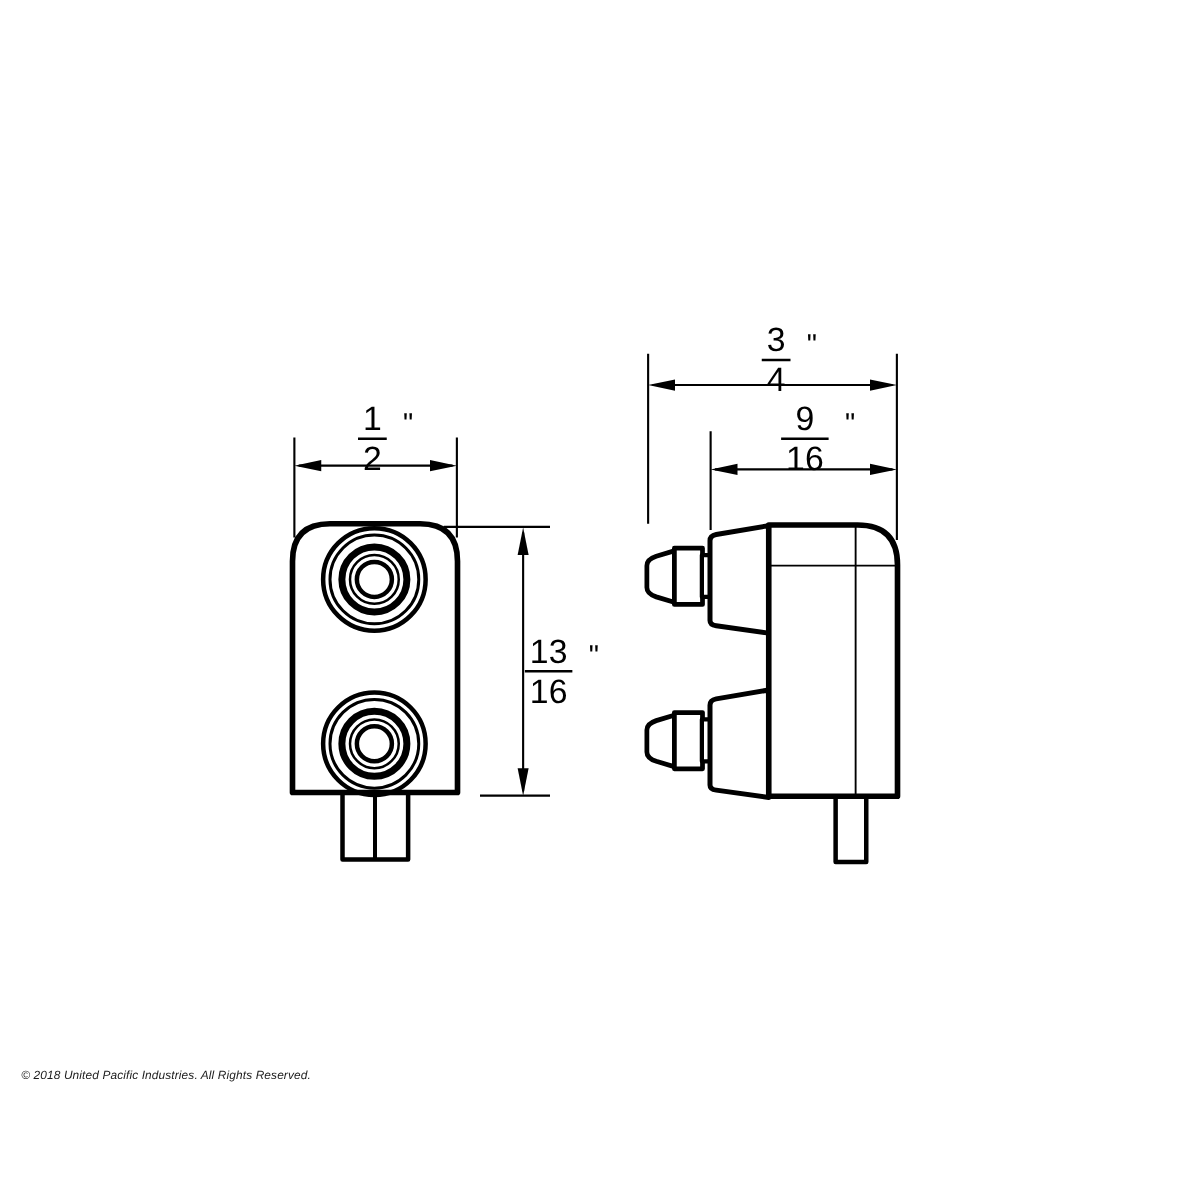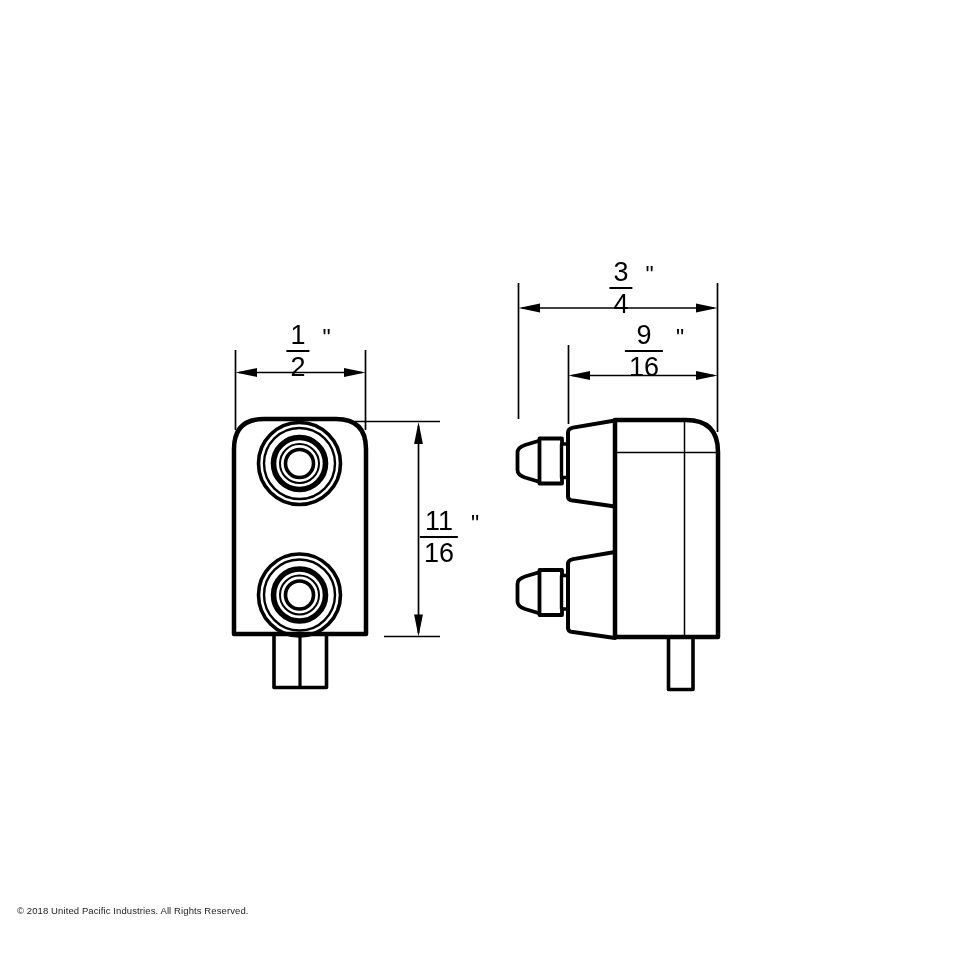--- a/index.html
+++ b/index.html
@@ -21,24 +21,25 @@
     font-size:27px;
     line-height:1;
   }
   .frac{display:flex;flex-direction:column;align-items:center;}
   .frac .num{display:block;padding:0 4px 3px 4px;line-height:24px;}
   .frac .den{display:block;border-top:2.2px solid #000;padding:3px 4px 0 4px;line-height:24px;}
   .unit{font-size:23px;line-height:24px;margin-left:13px;padding-top:3px;letter-spacing:-1px;}
   .copyright{
     position:absolute;
     left:17px;
-    top:905px;
+    top:855px;
     font-size:9.5px;
     color:#1b1b1b;
     letter-spacing:0.1px;
+    font-style:italic;
   }
 </style>
 </head>
 <body>
 
 <div class="stage">
 
   <svg width="955" height="955" viewBox="0 0 955 955">
     <defs>
 
@@ -126,21 +127,21 @@
   <div class="dim-label" style="left:308px;top:323px;">
     <span class="frac">
       <span class="num">1</span>
       <span class="den">2</span>
     </span>
     <span class="unit">"</span>
   </div>
 
   <div class="dim-label" style="left:449px;top:509px;">
     <span class="frac">
-      <span class="num">11</span>
+      <span class="num">13</span>
       <span class="den">16</span>
     </span>
     <span class="unit">"</span>
   </div>
 
   <div class="dim-label" style="left:631px;top:260px;">
     <span class="frac">
       <span class="num">3</span>
       <span class="den">4</span>
     </span>

